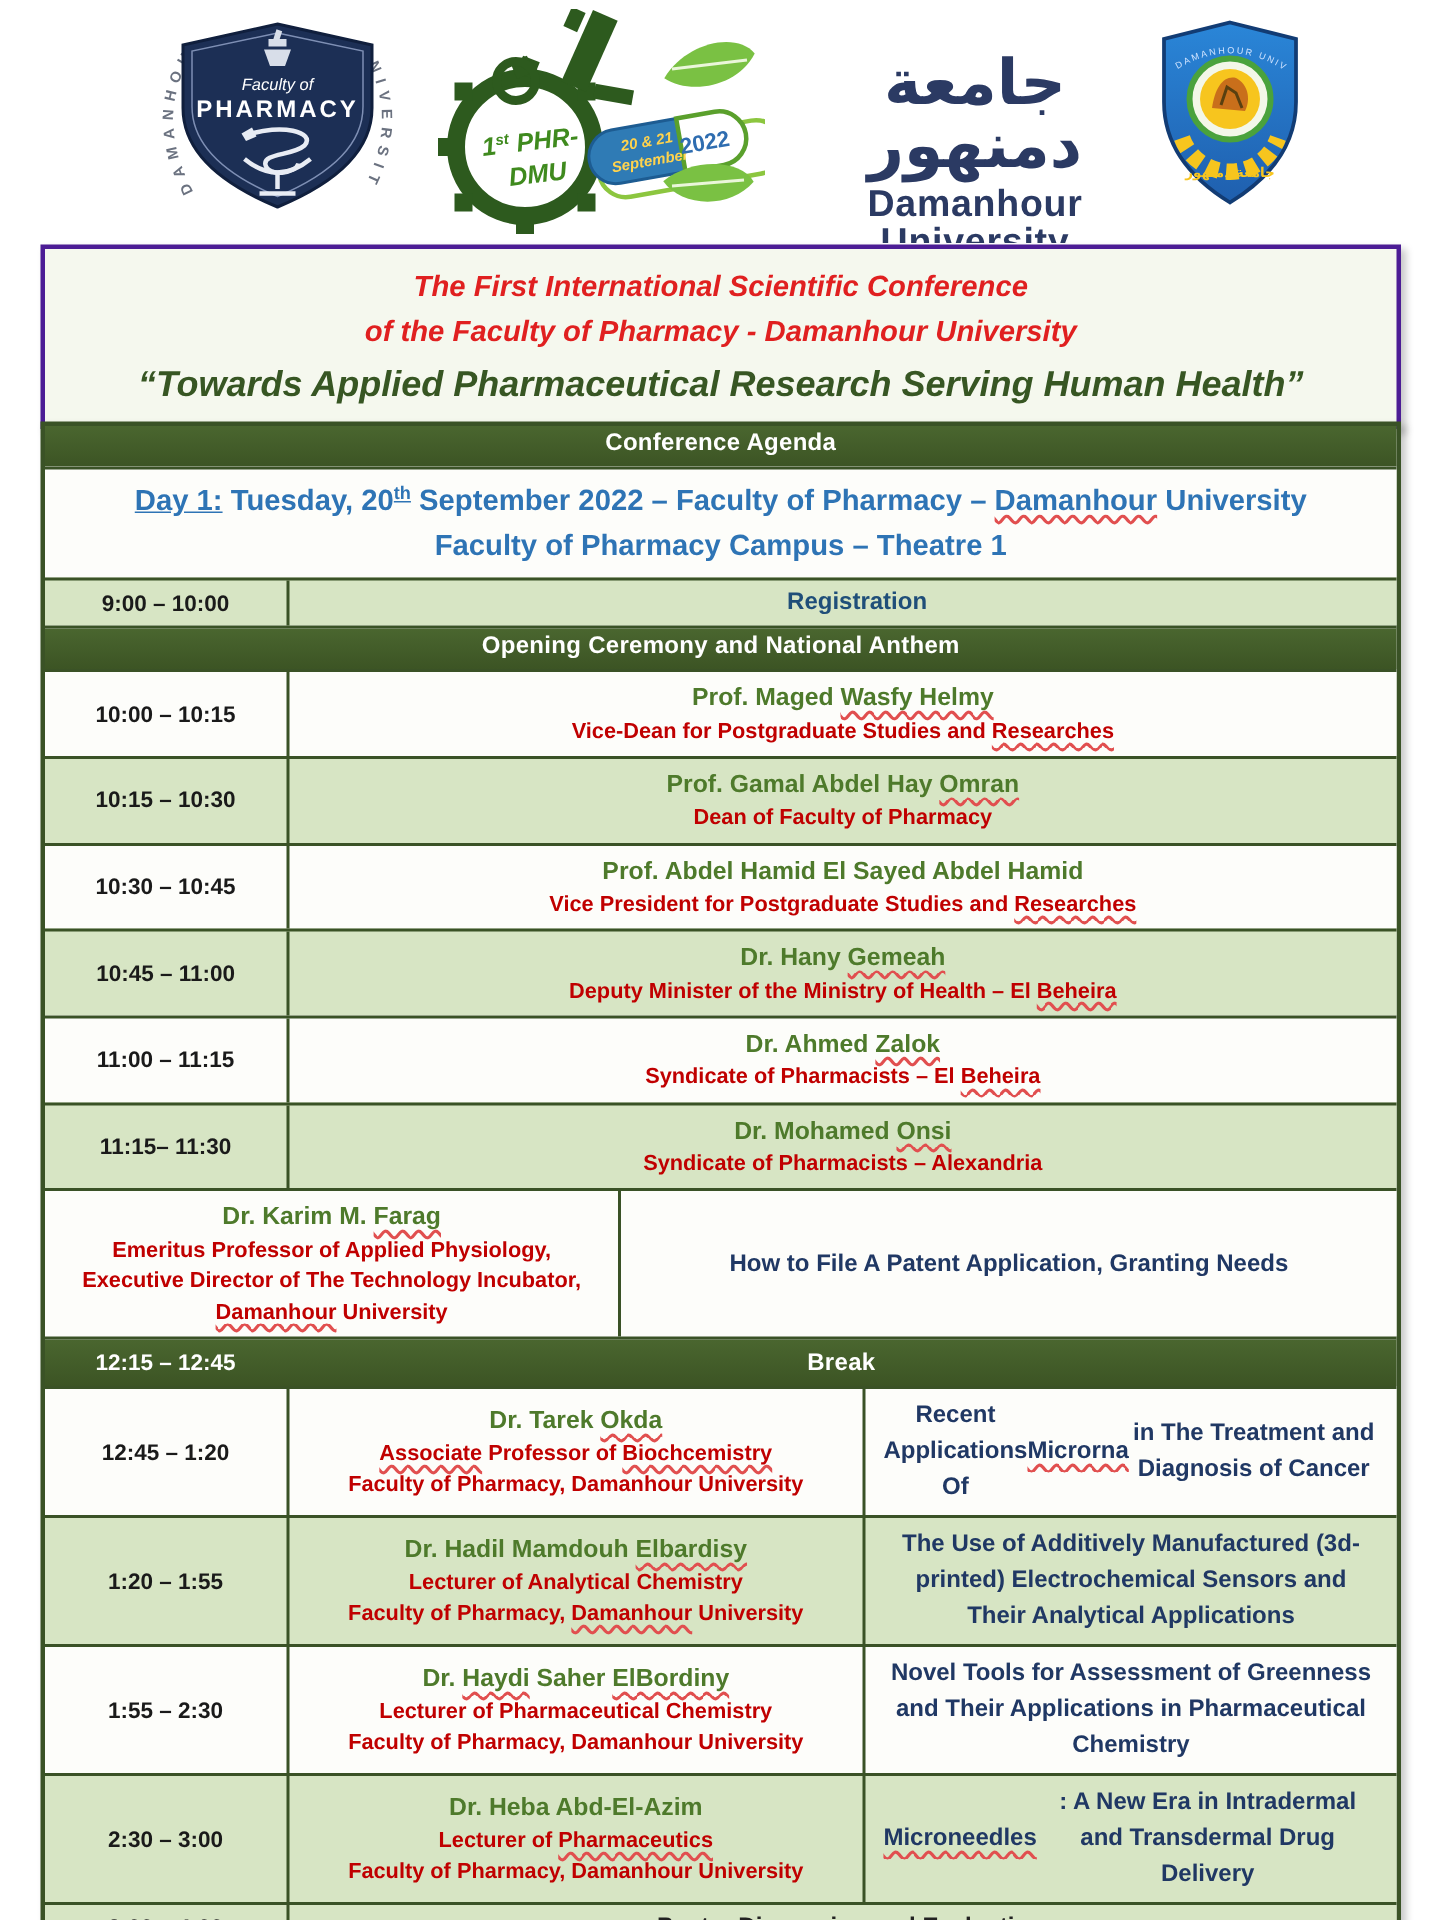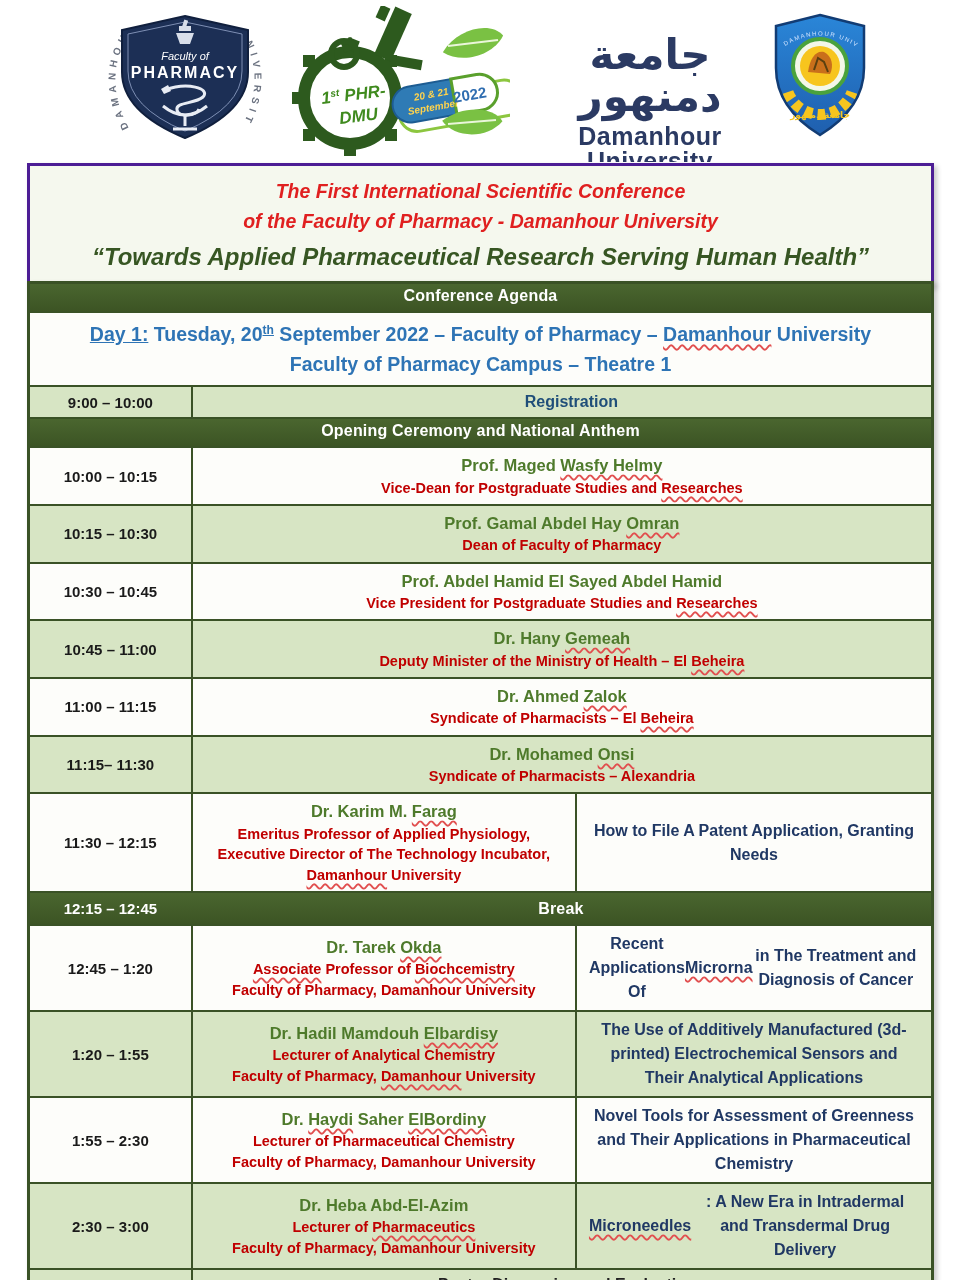--- a/index.html
+++ b/index.html
@@ -218,21 +218,20 @@
         </div>
       </div>
       <div class="row speaker bg-green">
         <div class="cell-time">11:15– 11:30</div>
         <div class="cell-content cell-speaker">
           <div class="spk-name"><span>Dr. Mohamed </span><span class="wavy">Onsi</span></div>
           <div class="spk-role"><span>Syndicate of Pharmacists – Alexandria</span></div>
         </div>
       </div>
       <div class="row session bg-white">
-        <div class="cell-time">11:30 – 12:15</div>
         <div class="cell-content cell-speaker w40">
           <div class="spk-name"><span>Dr. Karim M. </span><span class="wavy">Farag</span></div>
           <div class="spk-role"><span>Emeritus Professor of Applied Physiology,</span></div>
           <div class="spk-role"><span>Executive Director of The Technology Incubator,</span></div>
           <div class="spk-role"><span class="wavy">Damanhour</span><span> University</span></div>
         </div>
         <div class="cell-title">
           <span>How to File A Patent Application, Granting Needs</span>
         </div>
       </div>

